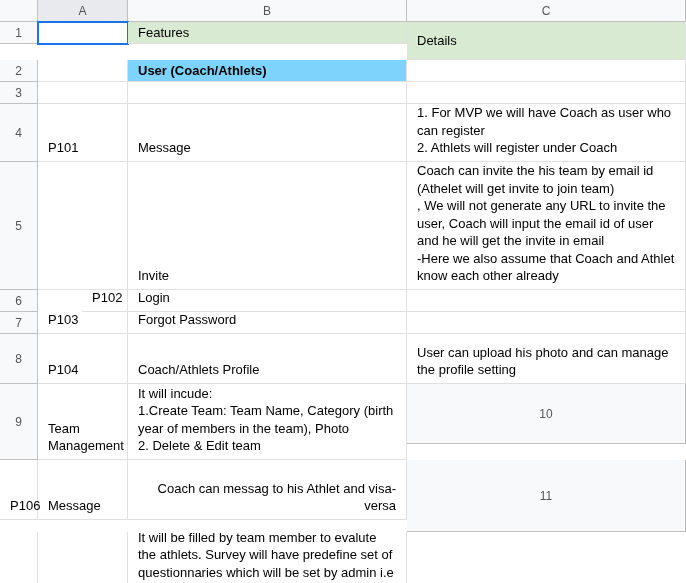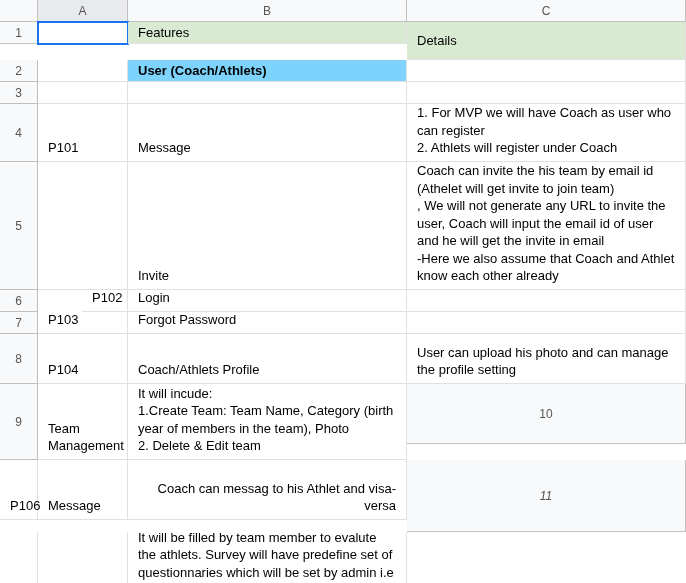--- a/index.html
+++ b/index.html
@@ -115,17 +115,17 @@
     <div class="cell" style="height: 50px;">User can upload his photo and can manage the profile setting</div>
     <div class="rowhdr" style="height: 76px;">9</div>
     <div class="cell" style="height: 76px;">Team Management</div>
     <div class="cell" style="height: 76px;">It will incude:
 1.Create Team: Team Name, Category (birth year of members in the team), Photo
 2. Delete &amp; Edit team</div>
     <div class="rowhdr" style="height: 60px;">10</div>
     <div class="cell" style="height: 60px;">P106</div>
     <div class="cell" style="height: 60px;">Message</div>
     <div class="cell" style="height: 60px; text-align: right;">Coach can messag to his Athlet and visa-versa</div>
-    <div class="rowhdr" style="height: 72px; font-style: italic;">11</div>
+    <div class="rowhdr" style="height: 72px;">11</div>
     <div class="cell" style="height: 72px;">P107</div>
     <div class="cell" style="height: 72px;">Survey</div>
     <div class="cell" style="height: 72px;">It will be filled by team member to evalute the athlets. Survey will have predefine set of questionnaries which will be set by admin i.e https://alphaorigins.typeform.com/to/r4HfSP</div>
   </div>
 
 </body></html>

